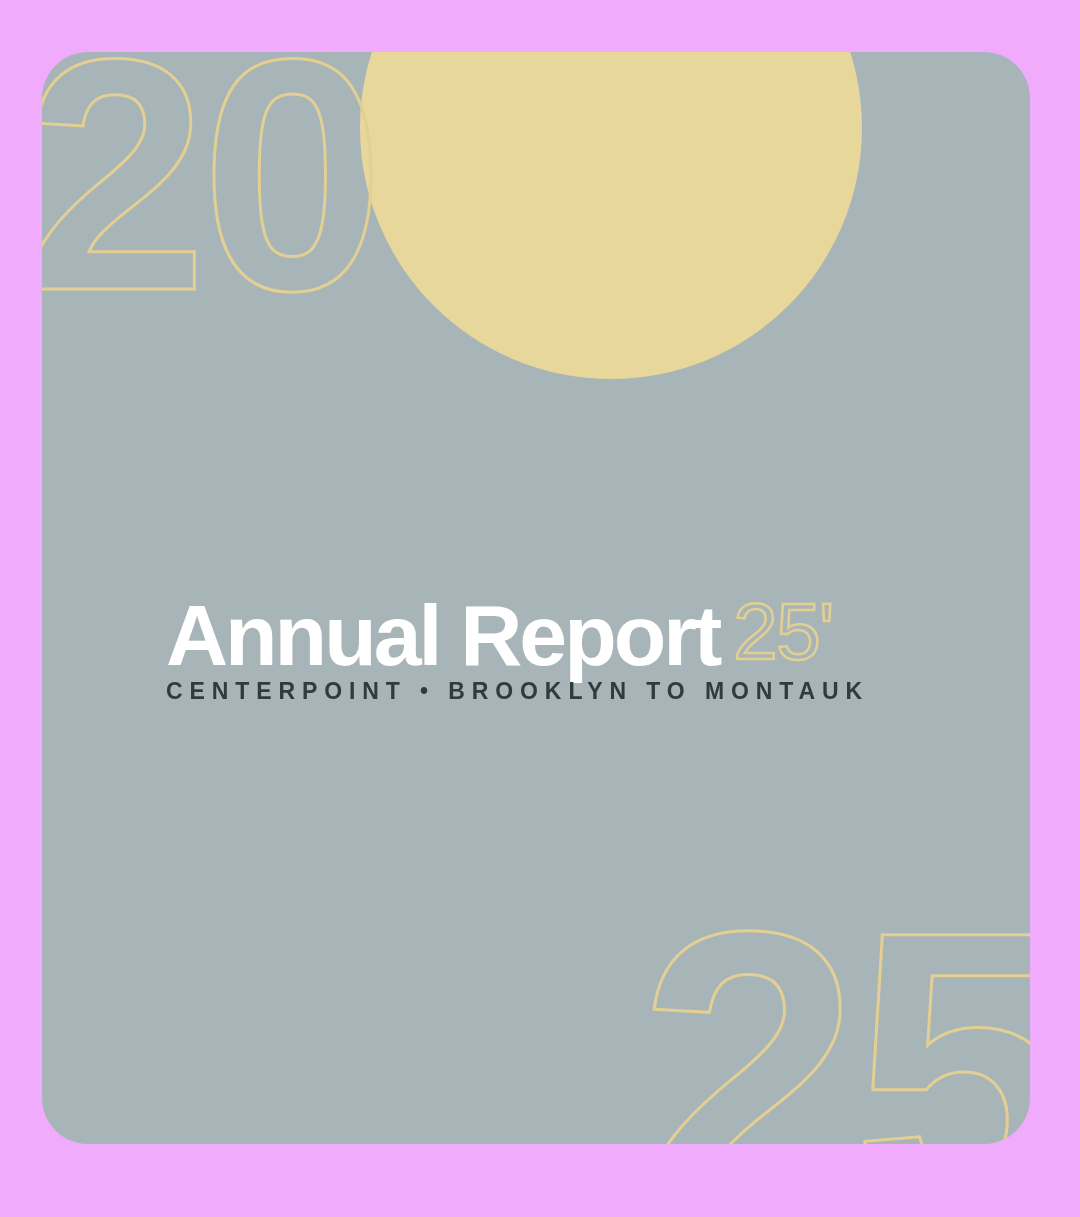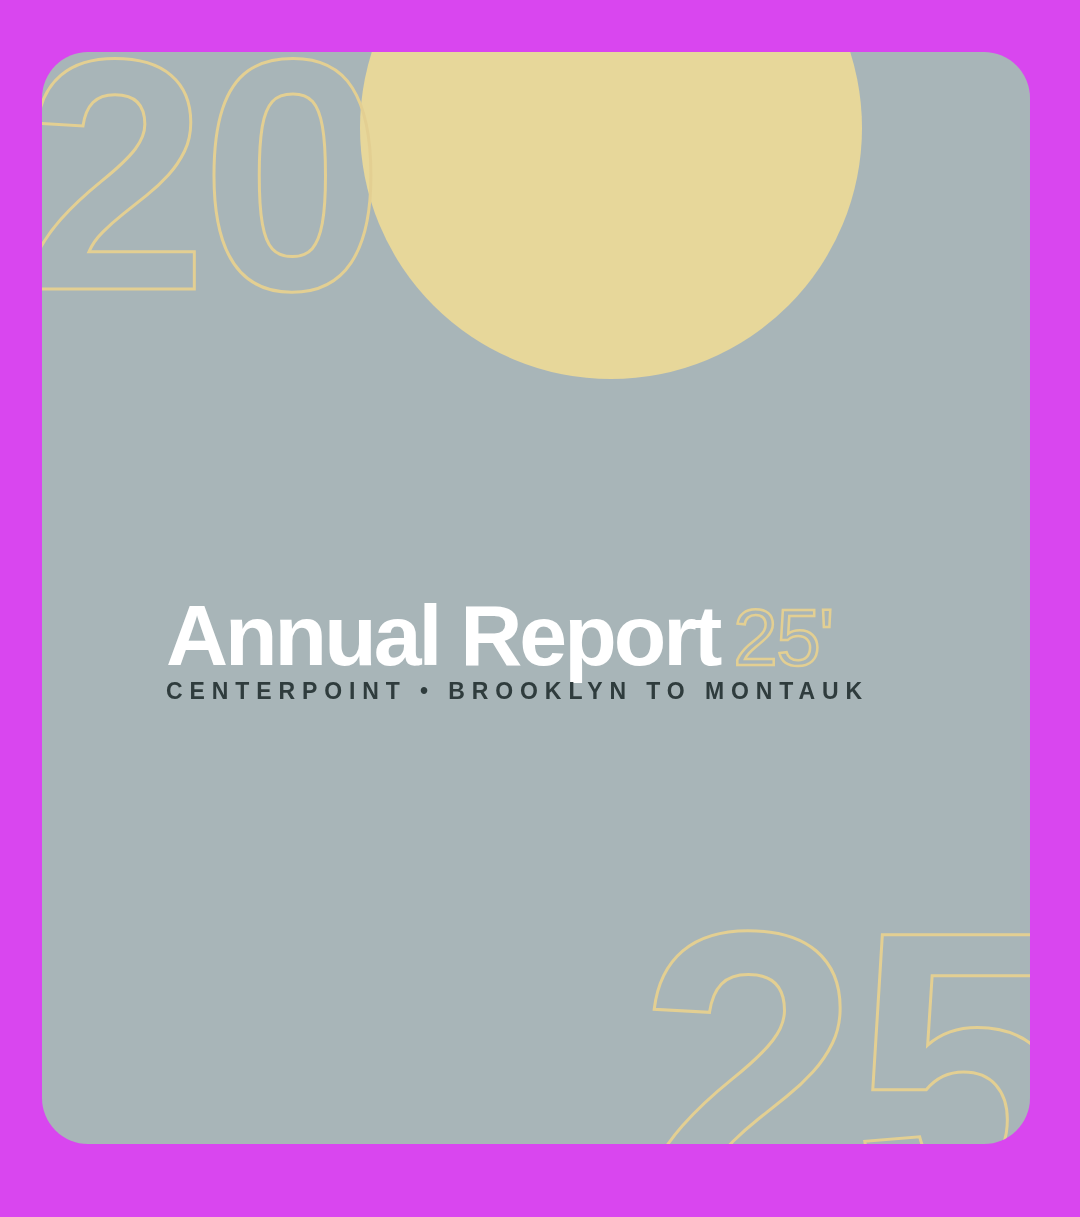--- a/index.html
+++ b/index.html
@@ -11,21 +11,21 @@
     width: 1080px;
     height: 1217px;
     overflow: hidden;
     font-family: "Liberation Sans", sans-serif;
   }
 
   .poster {
     position: relative;
     width: 1080px;
     height: 1217px;
-    background: #d946ef;
+    background: #f0abfc;
     overflow: hidden;
   }
 
   
   .card {
     position: absolute;
     left: 42px;
     top: 52px;
     width: 988px;
     height: 1092px;
@@ -70,21 +70,21 @@
 
   
   .title-block {
     position: absolute;
     left: 124px;
     top: 540px;
     width: 860px;
   }
   .title-row {
     display: flex;
-    align-items: flex-end;
+    align-items: flex-start;
     gap: 14px;
   }
   .title-main {
     font-size: 86px;
     font-weight: 700;
     color: #ffffff;
     letter-spacing: -0.035em;
     line-height: 1;
     white-space: nowrap;
   }

